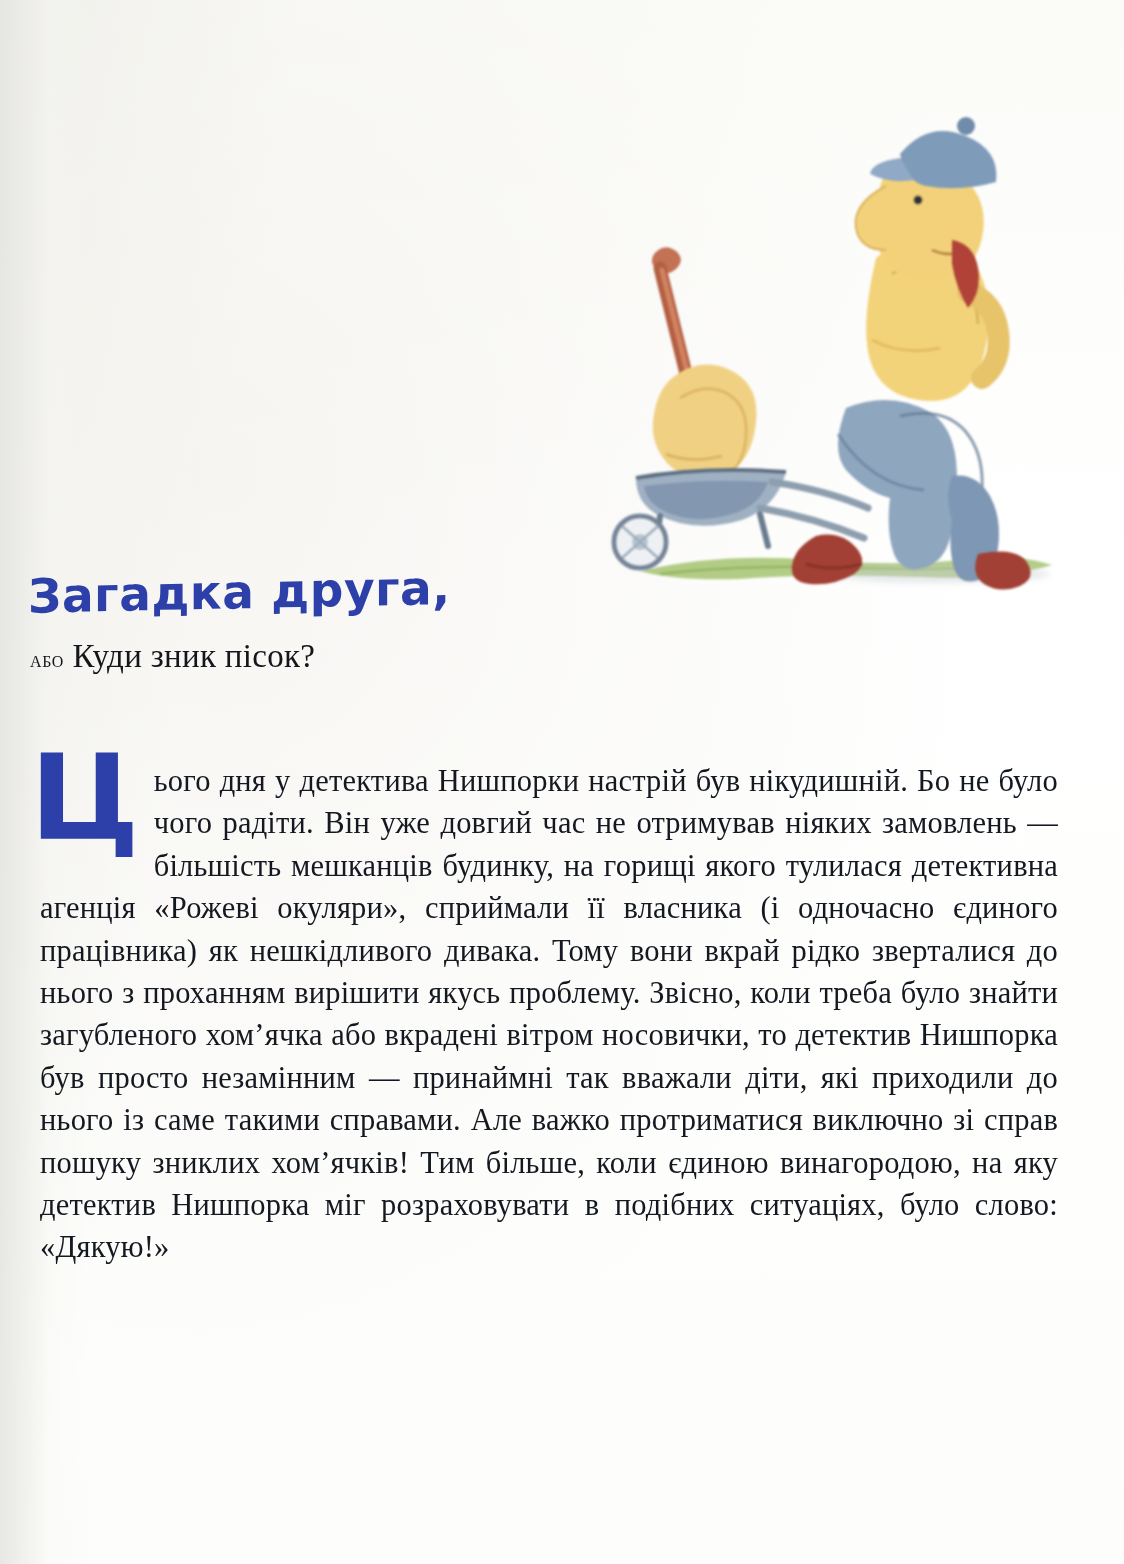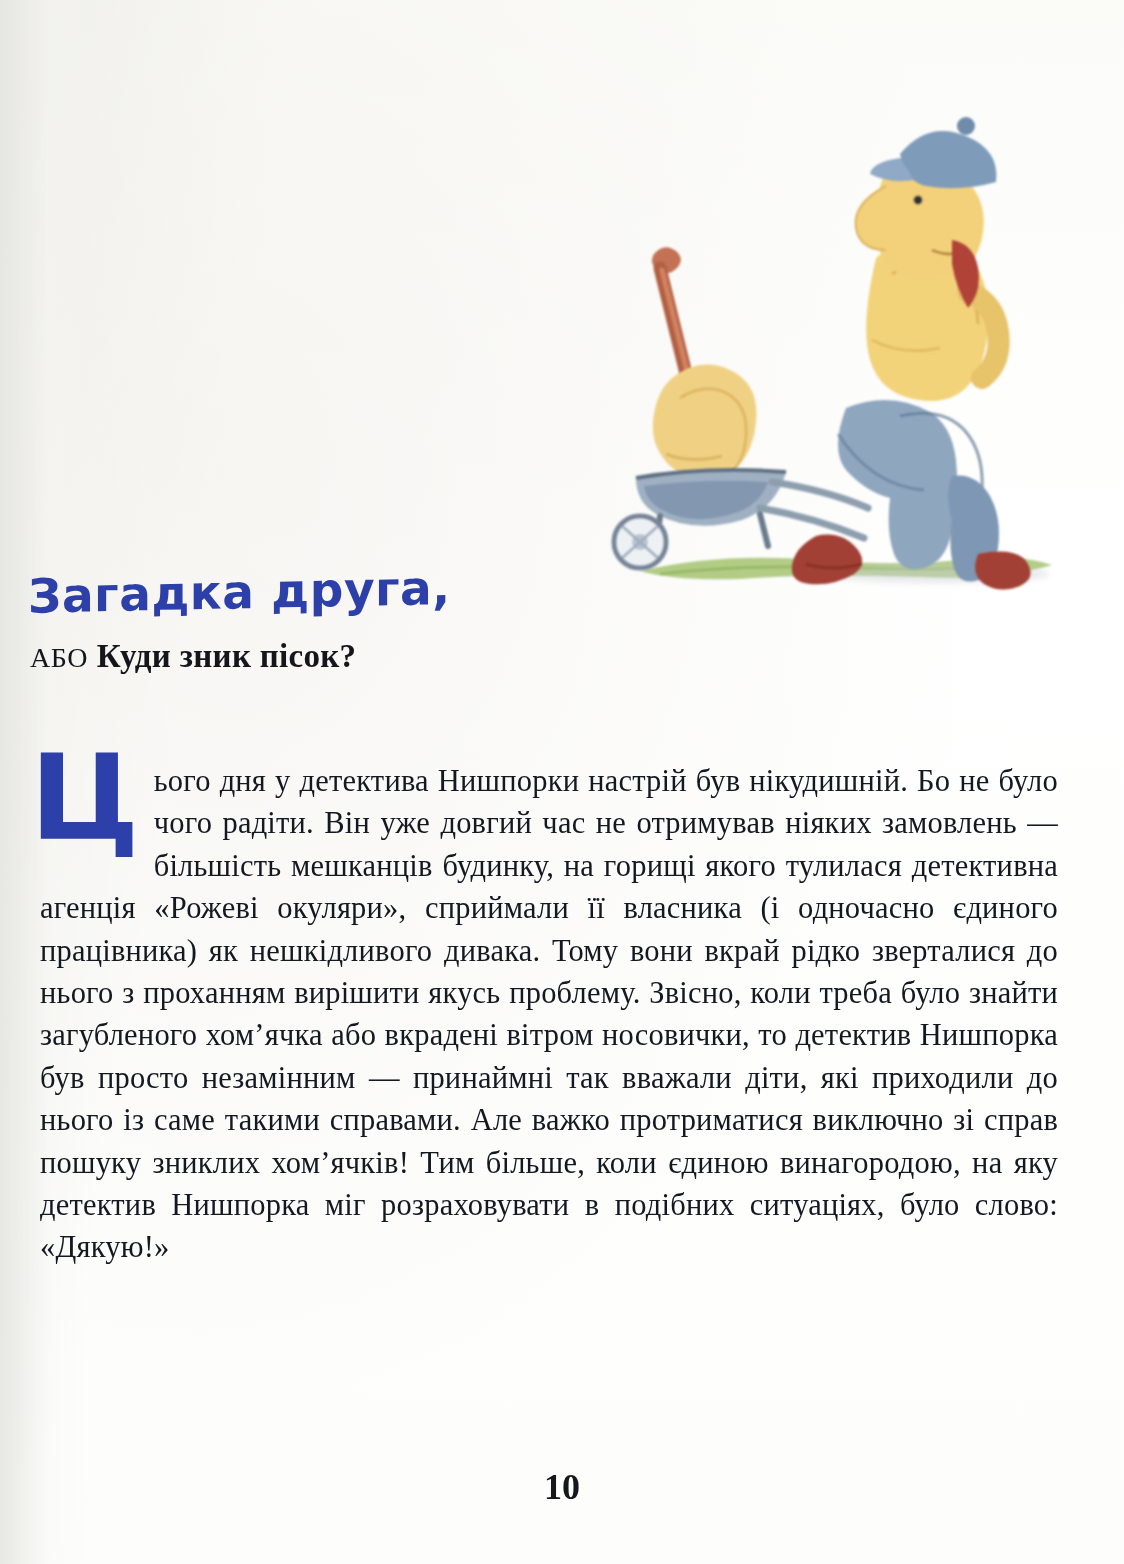--- a/index.html
+++ b/index.html
@@ -60,24 +60,24 @@
     position: absolute;
     left: 30px;
     top: 638px;
     width: 700px;
     font-family: "Liberation Serif", serif;
     font-size: 33px;
     color: #14161c;
     letter-spacing: 0.3px;
   }
   .title-sub .small-caps {
-    font-size: 28px;
+    font-size: 16px;
     letter-spacing: 0.6px;
   }
-  .title-sub b { font-weight: 700; }
+  .title-sub b { font-weight: 400; }
 
   
   .body-text {
     position: absolute;
     left: 28px;
     top: 748px;
     width: 1042px;
     font-family: "Liberation Serif", serif;
     font-size: 30.5px;
     line-height: 42.4px;
@@ -213,14 +213,13 @@
   <div class="title-sub">
     <span class="small-caps">АБО</span>
     <b>Куди зник пісок?</b>
   </div>
 
   <div class="body-text">
     <span class="dropcap">Ц</span>
     <p>ього дня у детектива Нишпорки настрій був нікудишній. Бо не було чого радіти. Він уже довгий час не отримував ніяких замовлень — більшість мешканців будинку, на горищі якого тулилася детективна агенція «Рожеві окуляри», сприймали її власника (і одночасно єдиного працівника) як нешкідливого дивака. Тому вони вкрай рідко зверталися до нього з проханням вирішити якусь проблему. Звісно, коли треба було знайти загубленого хом’ячка або вкрадені вітром носовички, то детектив Нишпорка був просто незамінним — принаймні так вважали діти, які приходили до нього із саме такими справами. Але важко протриматися виключно зі справ пошуку зниклих хом’ячків! Тим більше, коли єдиною винагородою, на яку детектив Нишпорка міг розраховувати в подібних ситуаціях, було слово: «Дякую!»</p>
   </div>
 
-  <div class="page-number">10</div>
 </div>
 
 </body></html>

